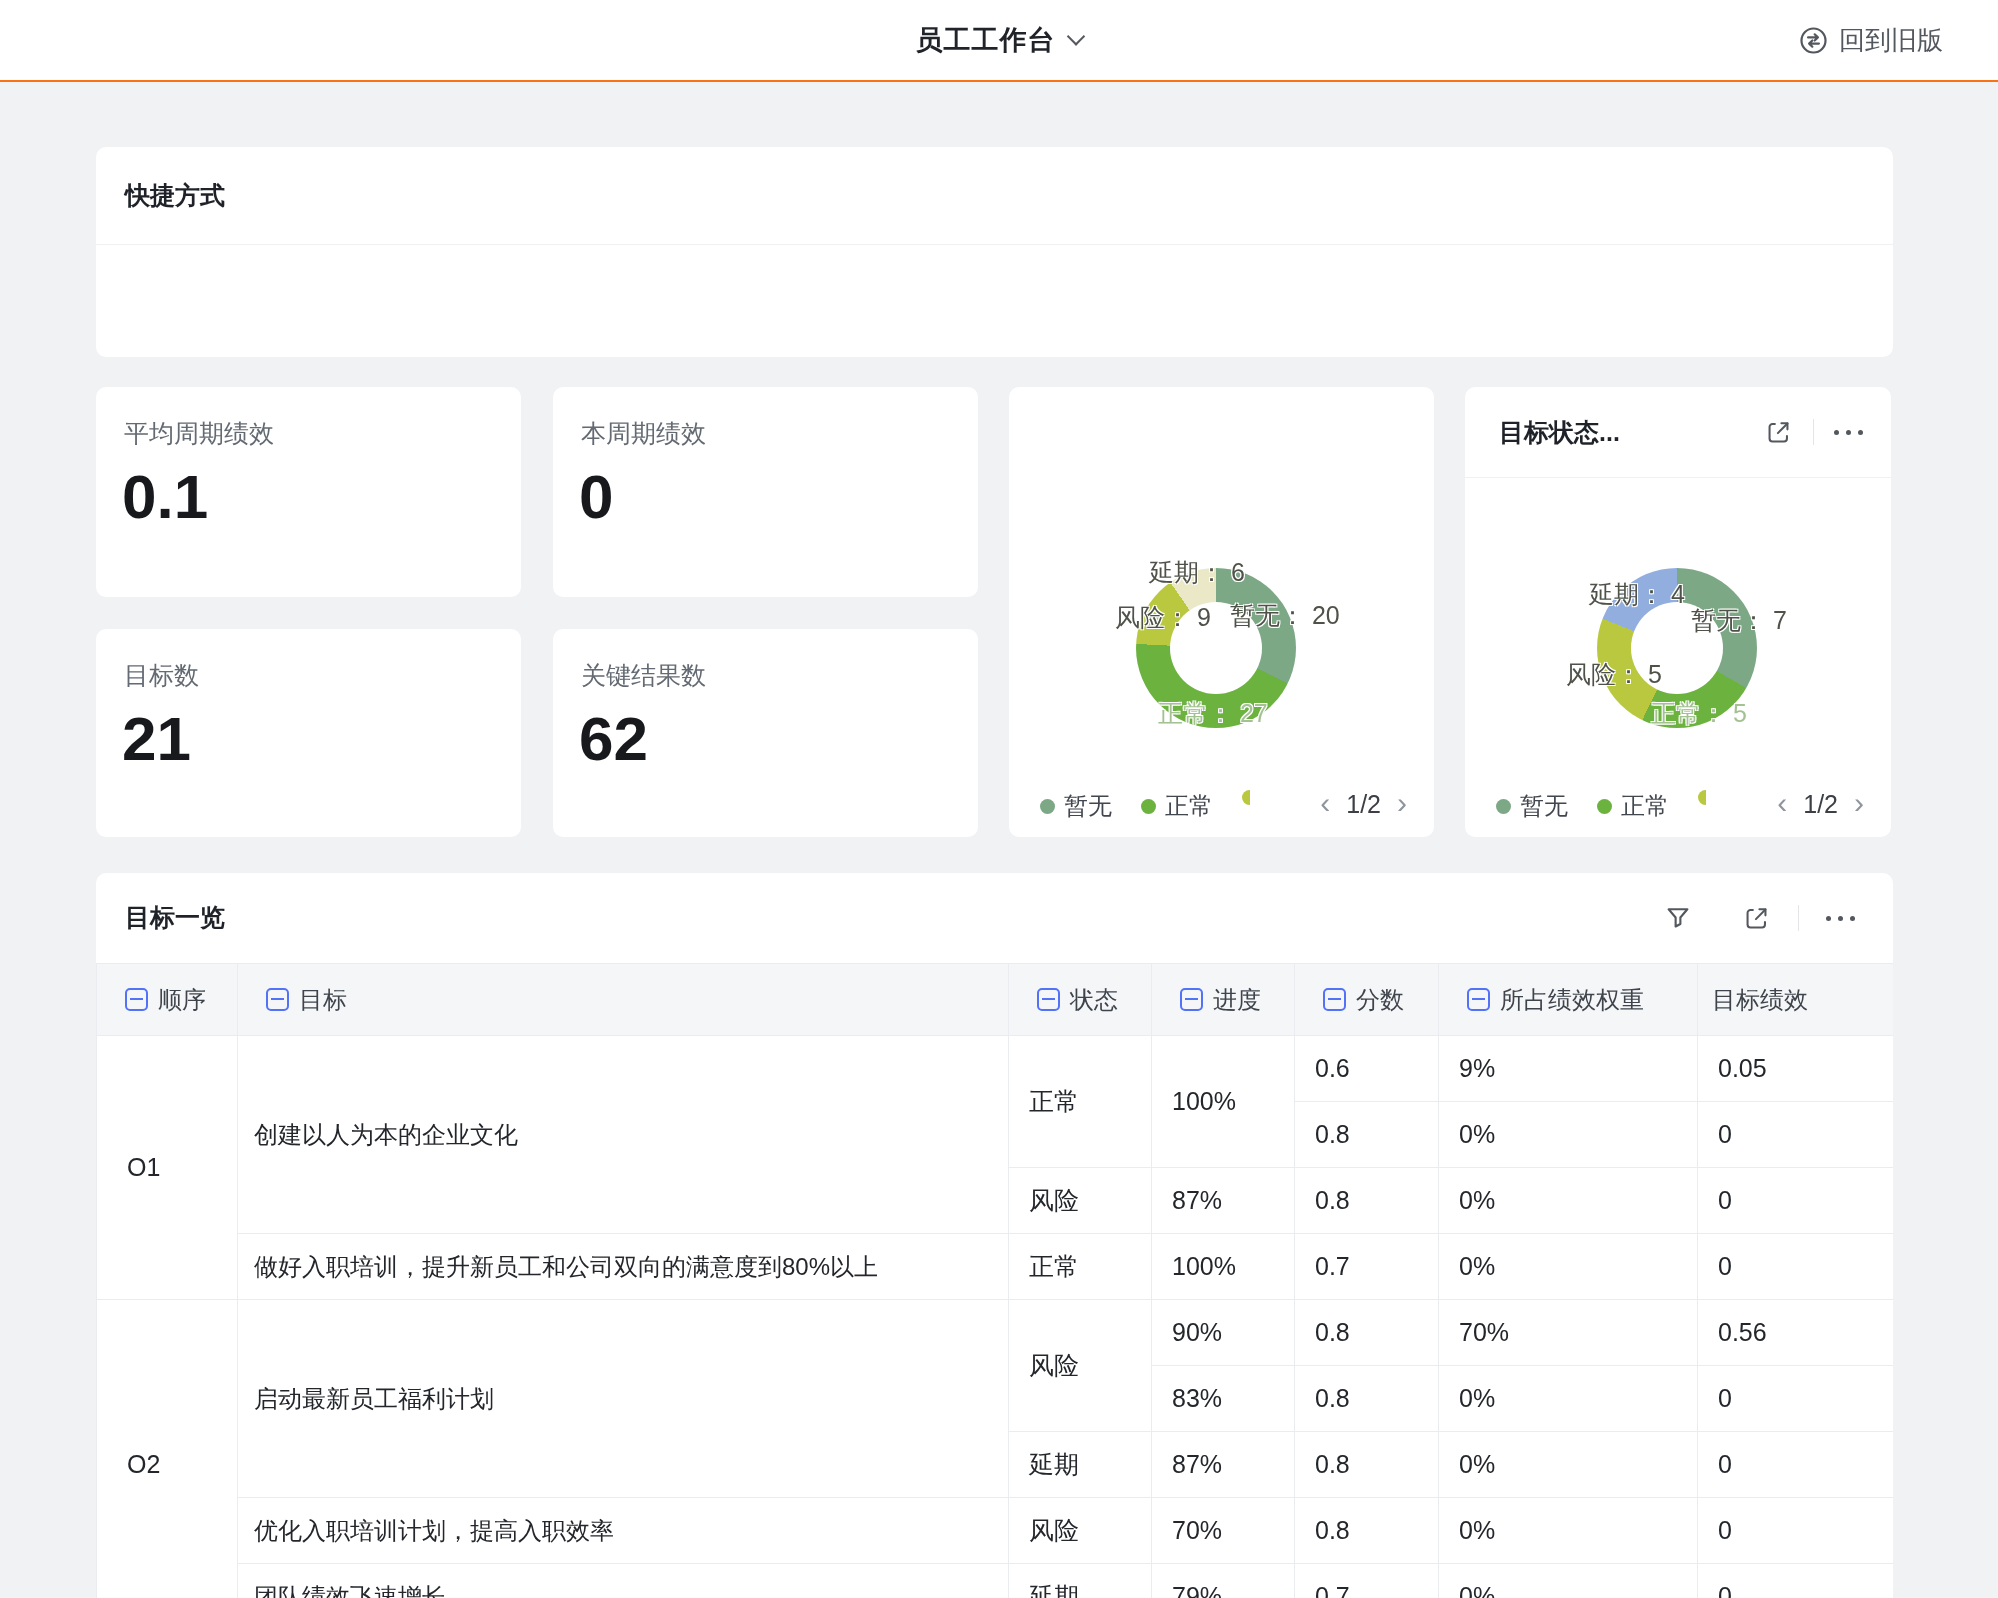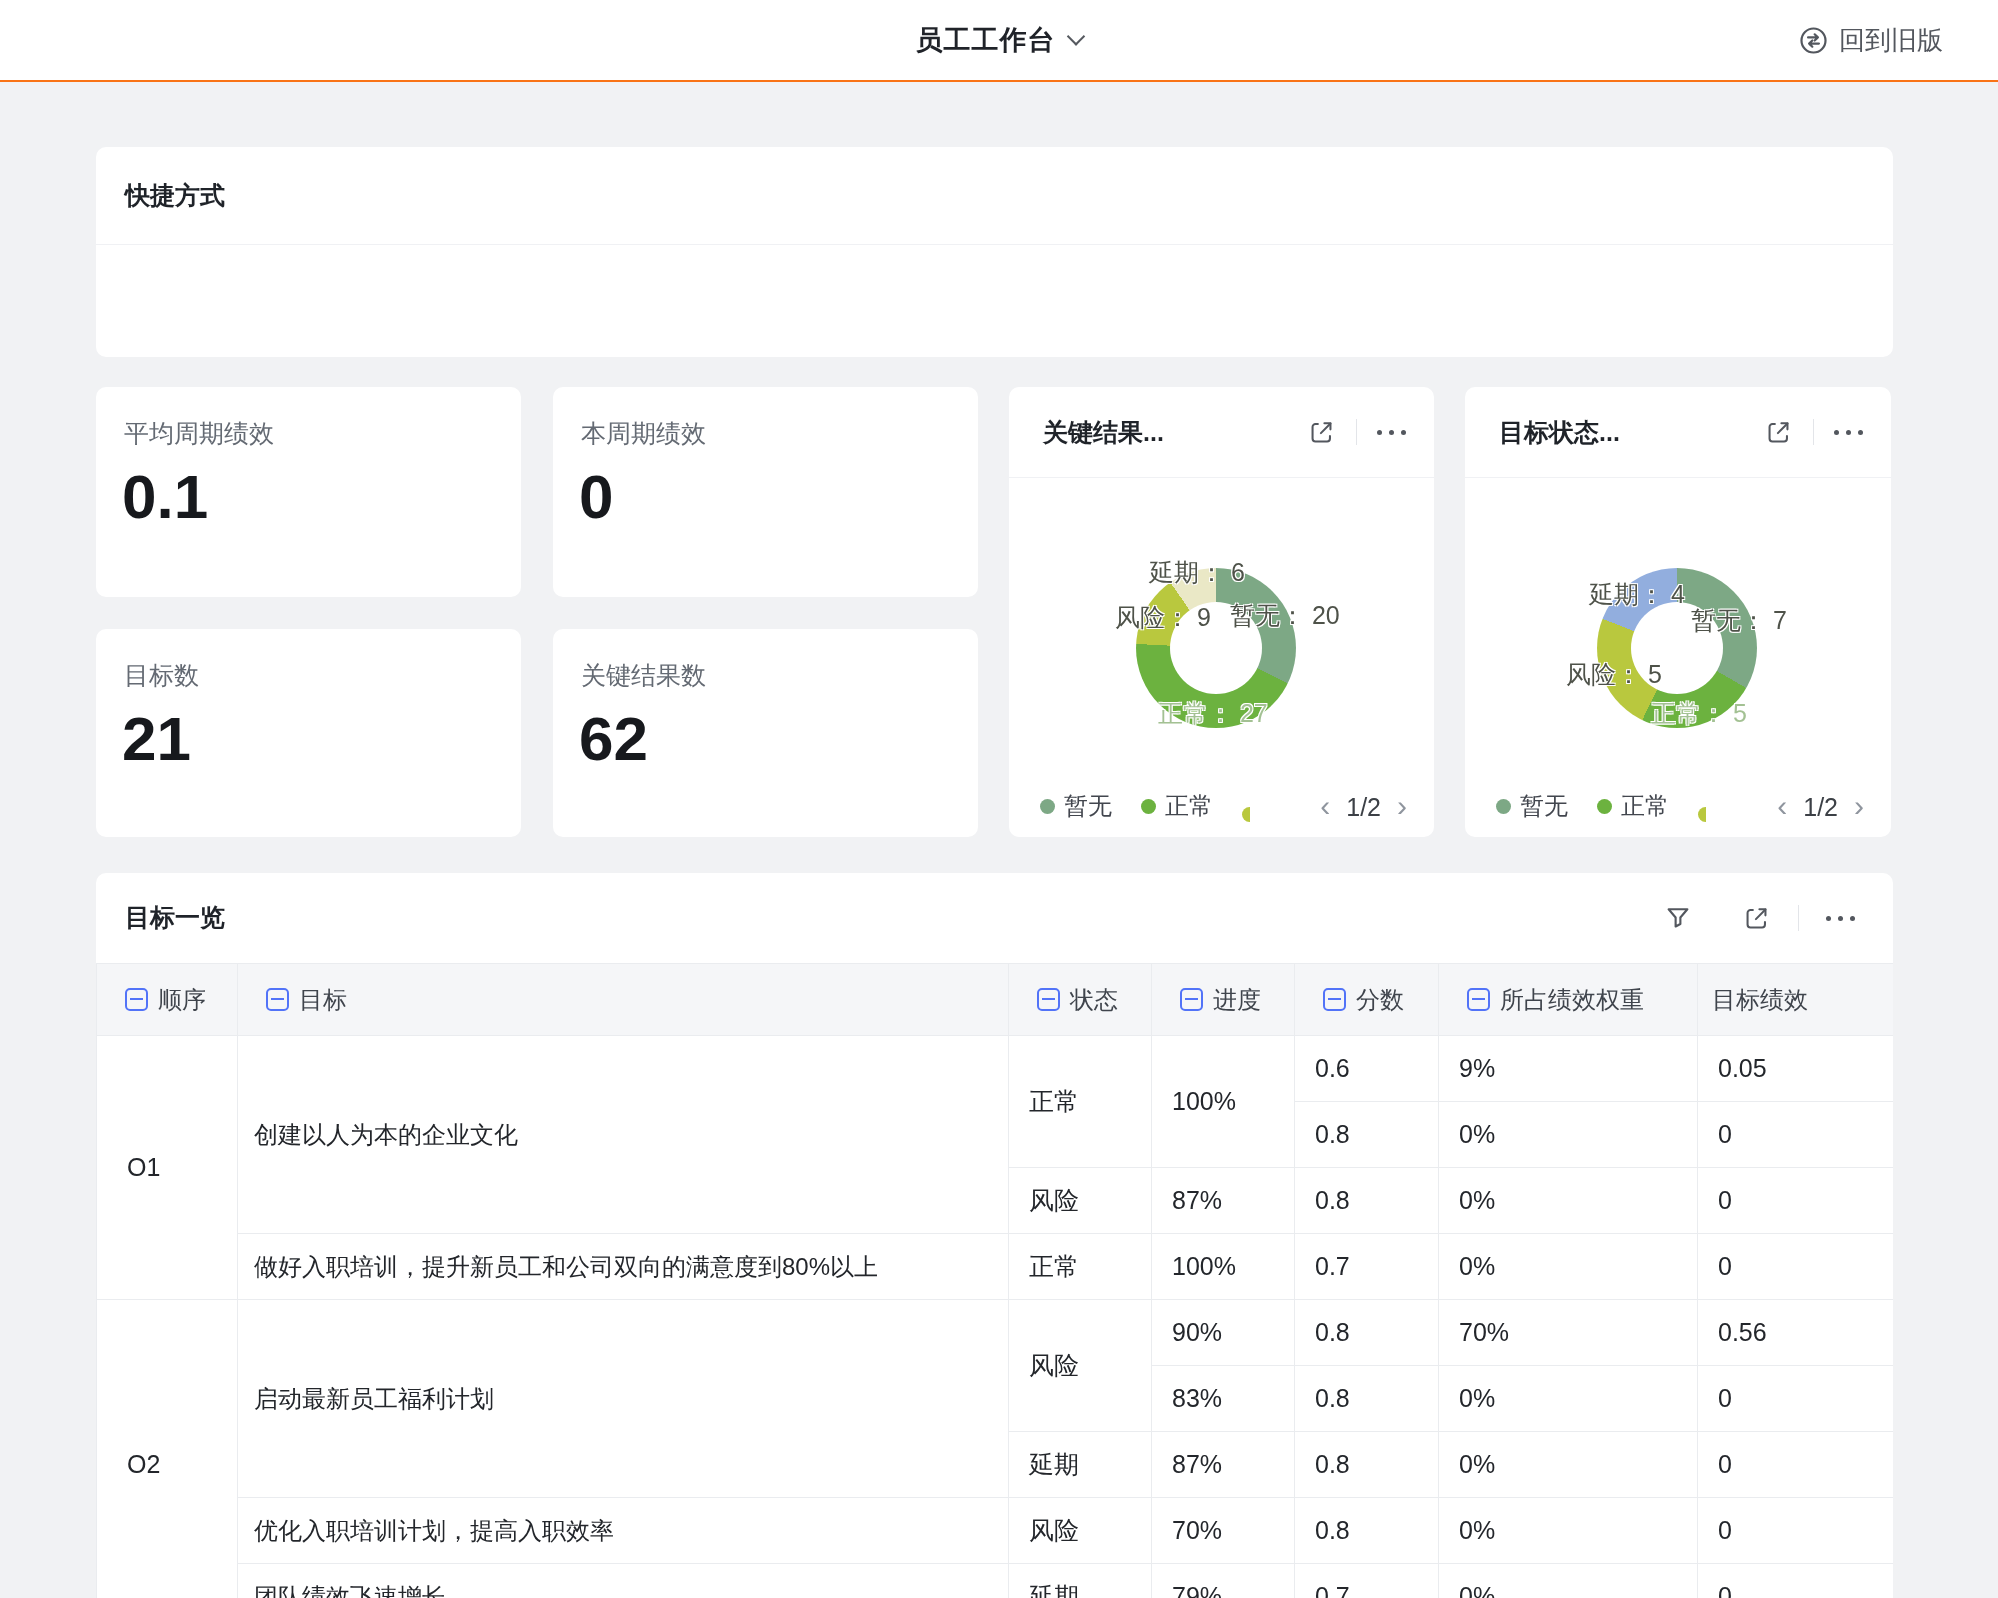--- a/index.html
+++ b/index.html
@@ -48,21 +48,21 @@
     text-shadow:-1px -1px 0 #fff,1px -1px 0 #fff,-1px 1px 0 #fff,1px 1px 0 #fff;}
   .dl-normal{color:#a3c193;}
   #chart-card-0 .dl-delay{left:140px;top:169px;}
   #chart-card-0 .dl-none{left:221px;top:212px;}
   #chart-card-0 .dl-risk{left:106px;top:214px;}
   #chart-card-0 .dl-normal{left:149px;top:310px;}
   #chart-card-1 .dl-delay{left:124px;top:191px;}
   #chart-card-1 .dl-none{left:226px;top:217px;}
   #chart-card-1 .dl-risk{left:101px;top:271px;}
   #chart-card-1 .dl-normal{left:186px;top:310px;}
-  .legend{position:absolute;left:31px;right:27px;top:403px;display:flex;align-items:flex-end;font-size:24px;color:#42464e;}
+  .legend{position:absolute;left:31px;right:27px;top:403px;display:flex;align-items:flex-start;font-size:24px;color:#42464e;}
   .li{display:flex;align-items:center;gap:9px;margin-right:29px;cursor:pointer;}
   .legend-dot{width:15px;height:15px;border-radius:50%;display:inline-block;}
   .half-dot{width:8px;height:15px;border-radius:8px 0 0 8px;display:inline-block;}
   .pager{margin-left:auto;display:flex;align-items:center;gap:16px;}
   .pg-arrow{font-size:30px;color:#8f959e;line-height:1;cursor:pointer;margin-top:-4px;}
   .pg-num{font-size:25px;color:#3c4046;}
   
   #table-card{left:96px;top:873px;width:1797px;height:762px;overflow:hidden;}
   .table-head{position:relative;height:90px;}
   .table-head .card-title{position:absolute;left:29px;top:28px;}
@@ -113,36 +113,20 @@
 <section class="card stat" id="stat-2">
   <div class="stat-label">目标数</div>
   <div class="stat-value">21</div>
 </section>
 <section class="card stat" id="stat-3">
   <div class="stat-label">关键结果数</div>
   <div class="stat-value">62</div>
 </section>
 
 <section class="card chart-card" id="chart-card-0">
-  <div class="chart-head">
-    <div class="card-title">关键结果...</div>
-    <span class="icon-btn">
-      <svg class="oicon" width="29" height="29" viewBox="0 0 24 24">
-        <path d="M9 5H7a2.4 2.4 0 0 0-2.4 2.4V17A2.4 2.4 0 0 0 7 19.4h9.6A2.4 2.4 0 0 0 19 17v-2"></path>
-        <path d="M11.5 12.5L19.4 4.6"></path>
-          <path d="M14.4 4.4h5v5"></path>
-      </svg>
-    </span>
-    <i class="vdiv"></i>
-    <span class="more-icon">
-        <i></i>
-        <i></i>
-        <i></i>
-      </span>
-  </div>
   <div class="donut" style="background: conic-gradient(rgb(125, 168, 133) 0deg, rgb(125, 168, 133) 116.129deg, rgb(108, 178, 63) 116.129deg, rgb(108, 178, 63) 272.903deg, rgb(185, 200, 62) 272.903deg, rgb(185, 200, 62) 325.161deg, rgb(234, 232, 198) 325.161deg, rgb(234, 232, 198) 360deg);"></div>
   <div class="dlabel dl-delay">延期： 6</div>
   <div class="dlabel dl-none">暂无： 20</div>
   <div class="dlabel dl-risk">风险： 9</div>
   <div class="dlabel dl-normal">正常： 27</div>
   <div class="legend">
     <span class="li">
       <i class="legend-dot" style="background: rgb(125, 168, 133);"></i>
       <span>暂无</span>
     </span>

